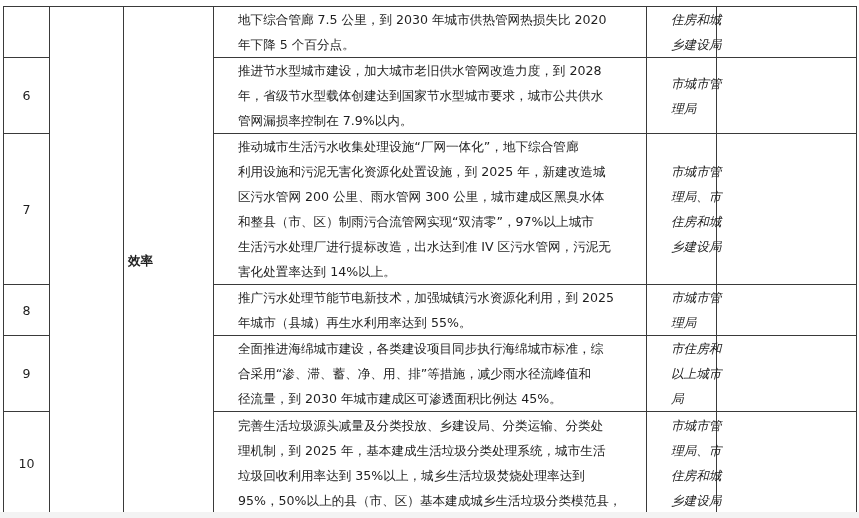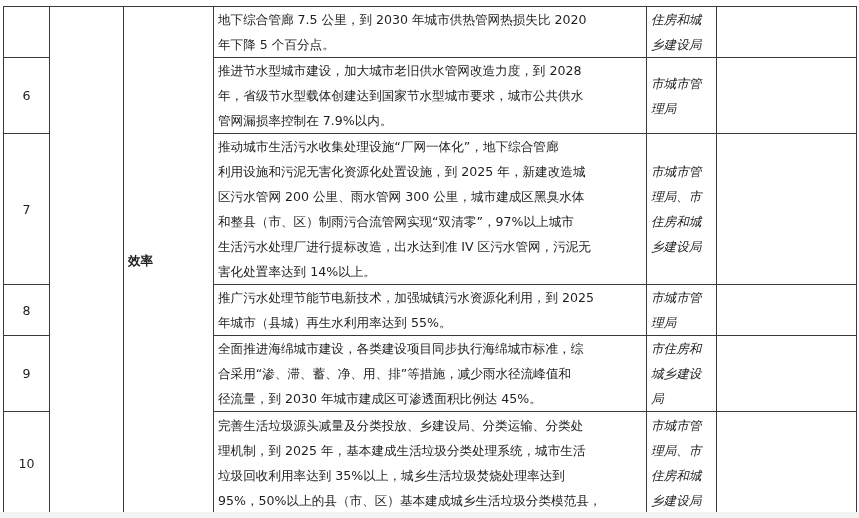--- a/index.html
+++ b/index.html
@@ -18,21 +18,21 @@
     font-size: 12.6px;
     line-height: 25px;
     vertical-align: middle;
     word-break: break-all;
   }
   td.num { text-align: center; }
   td.cat { vertical-align: top; padding-left: 10px; font-weight: bold; }
   td.content { text-align: justify; text-align-last: left; padding: 0 5px; }
   td.dept { padding: 0 5px; font-style: italic; }
   td.note { }
-  .line { display: block; white-space: nowrap; }
+  .line { display: block; white-space: nowrap; margin-left: 20px; }
 </style>
 </head>
 <body>
 
 <div class="page">
   <table class="doc-table">
     <colgroup>
       <col style="width:46px">
       <col style="width:74px">
       <col style="width:90px">
@@ -100,21 +100,21 @@
         </tr>
         <tr style="height: 75px;">
           <td class="num">9</td>
           <td class="content">
             <span class="line">全面推进海绵城市建设，各类建设项目同步执行海绵城市标准，综</span>
             <span class="line">合采用“渗、滞、蓄、净、用、排”等措施，减少雨水径流峰值和</span>
             <span class="line">径流量，到 2030 年城市建成区可渗透面积比例达 45%。</span>
           </td>
           <td class="dept">
             <span class="line">市住房和</span>
-            <span class="line">城乡建设</span>
+            <span class="line">以上城市</span>
             <span class="line">局</span>
           </td>
           <td class="note"></td>
         </tr>
         <tr style="height: 103px;">
           <td class="num">10</td>
           <td class="content">
             <span class="line">完善生活垃圾源头减量及分类投放、乡建设局、分类运输、分类处</span>
             <span class="line">理机制，到 2025 年，基本建成生活垃圾分类处理系统，城市生活</span>
             <span class="line">垃圾回收利用率达到 35%以上，城乡生活垃圾焚烧处理率达到</span>

